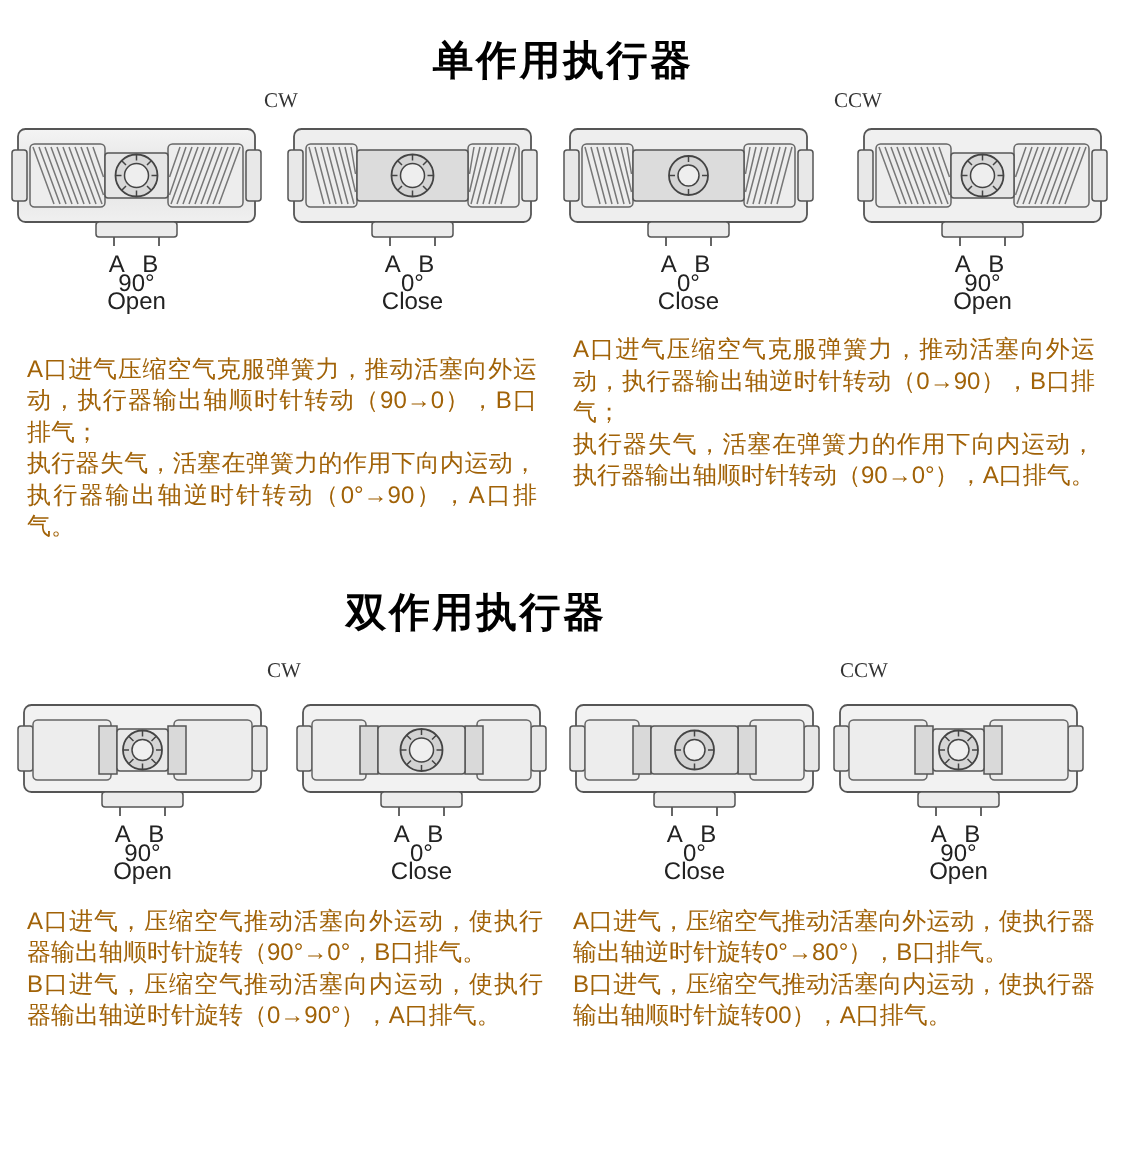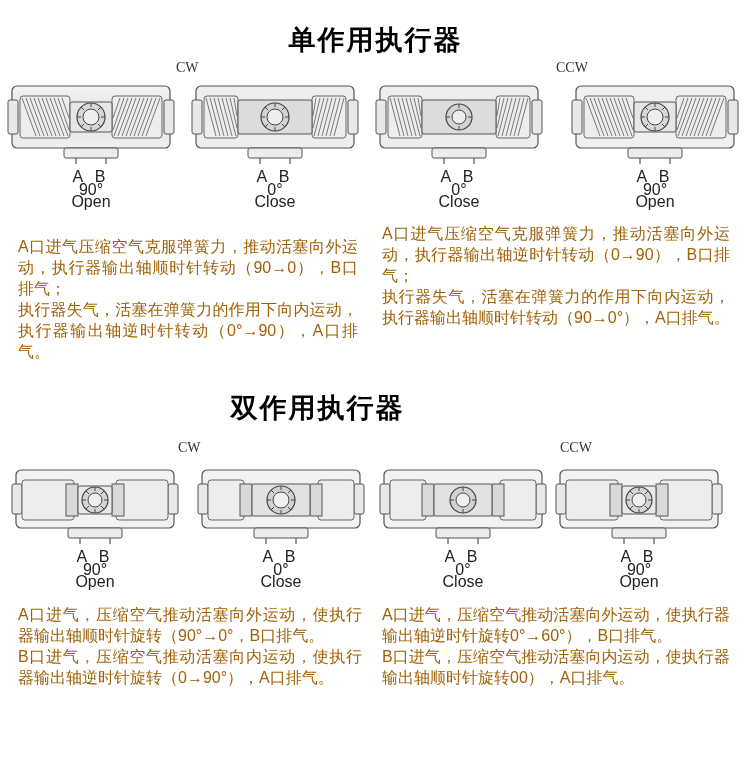--- a/index.html
+++ b/index.html
@@ -323,16 +323,16 @@
       <div class="caption">
         <div class="ports">A B</div>
         <div>90°</div>
         <div>Open</div>
       </div>
     </div>
   </div>
 
   <div class="text-col" style="left: 18px; top: 604px; width: 344px; white-space: pre-wrap;">A口进气，压缩空气推动活塞向外运动，使执行器输出轴顺时针旋转（90°→0°，B口排气。
 B口进气，压缩空气推动活塞向内运动，使执行器输出轴逆时针旋转（0→90°），A口排气。</div>
-  <div class="text-col" style="left: 382px; top: 604px; width: 348px; white-space: pre-wrap;">A口进气，压缩空气推动活塞向外运动，使执行器输出轴逆时针旋转0°→60°），B口排气。
+  <div class="text-col" style="left: 382px; top: 604px; width: 348px; white-space: pre-wrap;">A口进气，压缩空气推动活塞向外运动，使执行器输出轴逆时针旋转0°→80°），B口排气。
 B口进气，压缩空气推动活塞向内运动，使执行器输出轴顺时针旋转00），A口排气。</div>
 
 </div>
 
 </body></html>

